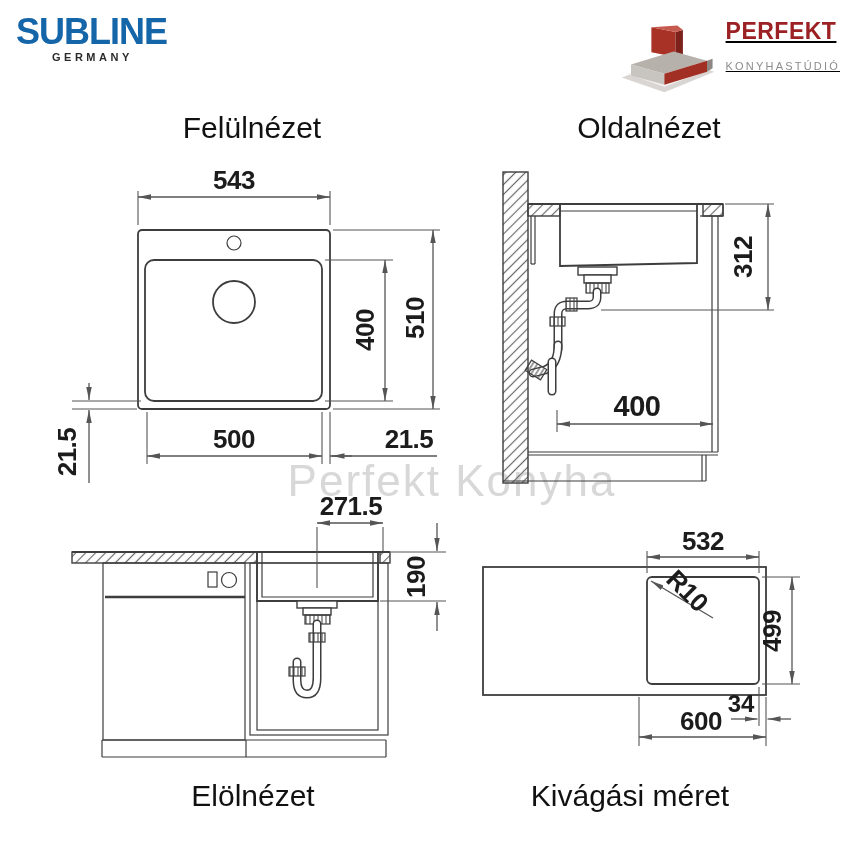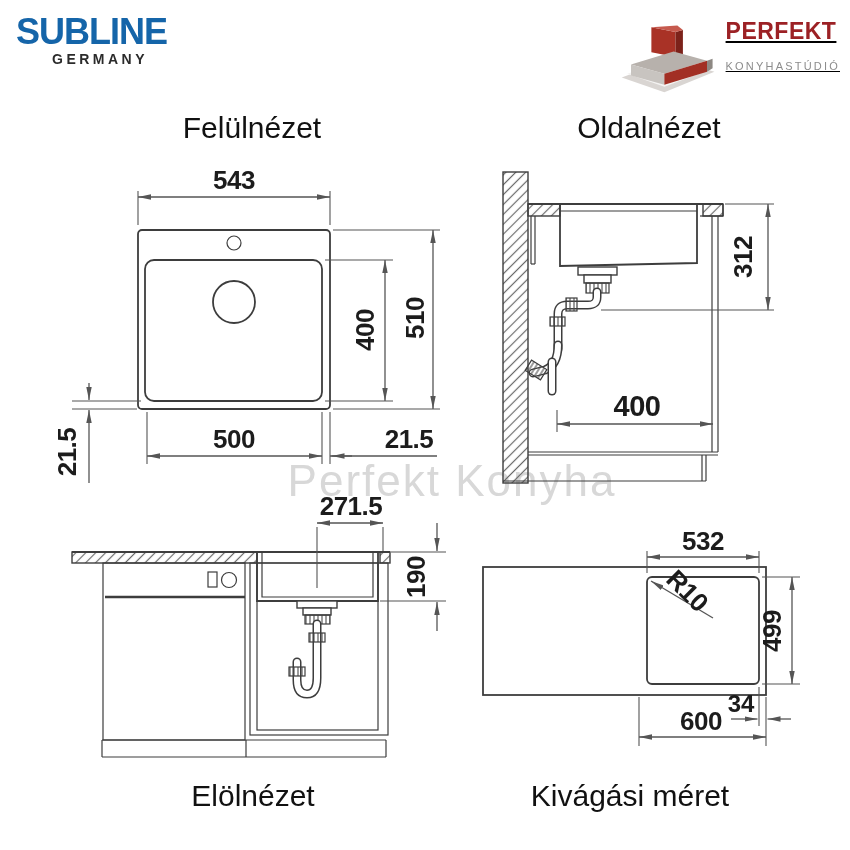--- a/index.html
+++ b/index.html
@@ -7,21 +7,21 @@
     --line:#3d3d3d; --dim:#555555; --ink:#1c1c1c; --wm:#d8d8d8;
   }
   html,body{margin:0;padding:0;background:#fff;}
   .stage{position:relative;width:850px;height:850px;background:#fff;overflow:hidden;
          font-family:"Liberation Sans",sans-serif;}
   .drawing{position:absolute;left:0;top:0;}
 
   
   .hdr{position:absolute;left:16px;top:14px;}
   .blanco-word{font-size:36px;font-weight:bold;letter-spacing:-1px;color:var(--brand_blue);line-height:36px;}
-  .blanco-country{font-size:14px;font-weight:bold;letter-spacing:3.5px;color:#2b2b2b;margin:1px 0 4px 36px;}
+  .blanco-country{font-size:11px;font-weight:bold;letter-spacing:3.5px;color:#2b2b2b;margin:1px 0 4px 36px;}
   .model{font-size:21px;font-weight:bold;color:#111;letter-spacing:0.5px;}
 
   .partner{position:absolute;right:10px;top:19px;display:flex;align-items:flex-start;text-decoration:underline;}
   .partner-txt{margin-left:6px;}
   .partner-name{font-size:23px;font-weight:bold;letter-spacing:0.5px;color:var(--partner_red);line-height:24px;}
   .partner-sub{font-size:11px;letter-spacing:2.2px;color:var(--partner_gray);margin-top:17px;}
 
   
   .outline{stroke:var(--line);stroke-width:1.8;fill:none;}
   .outline-thin{stroke:var(--line);stroke-width:1.2;fill:none;}

